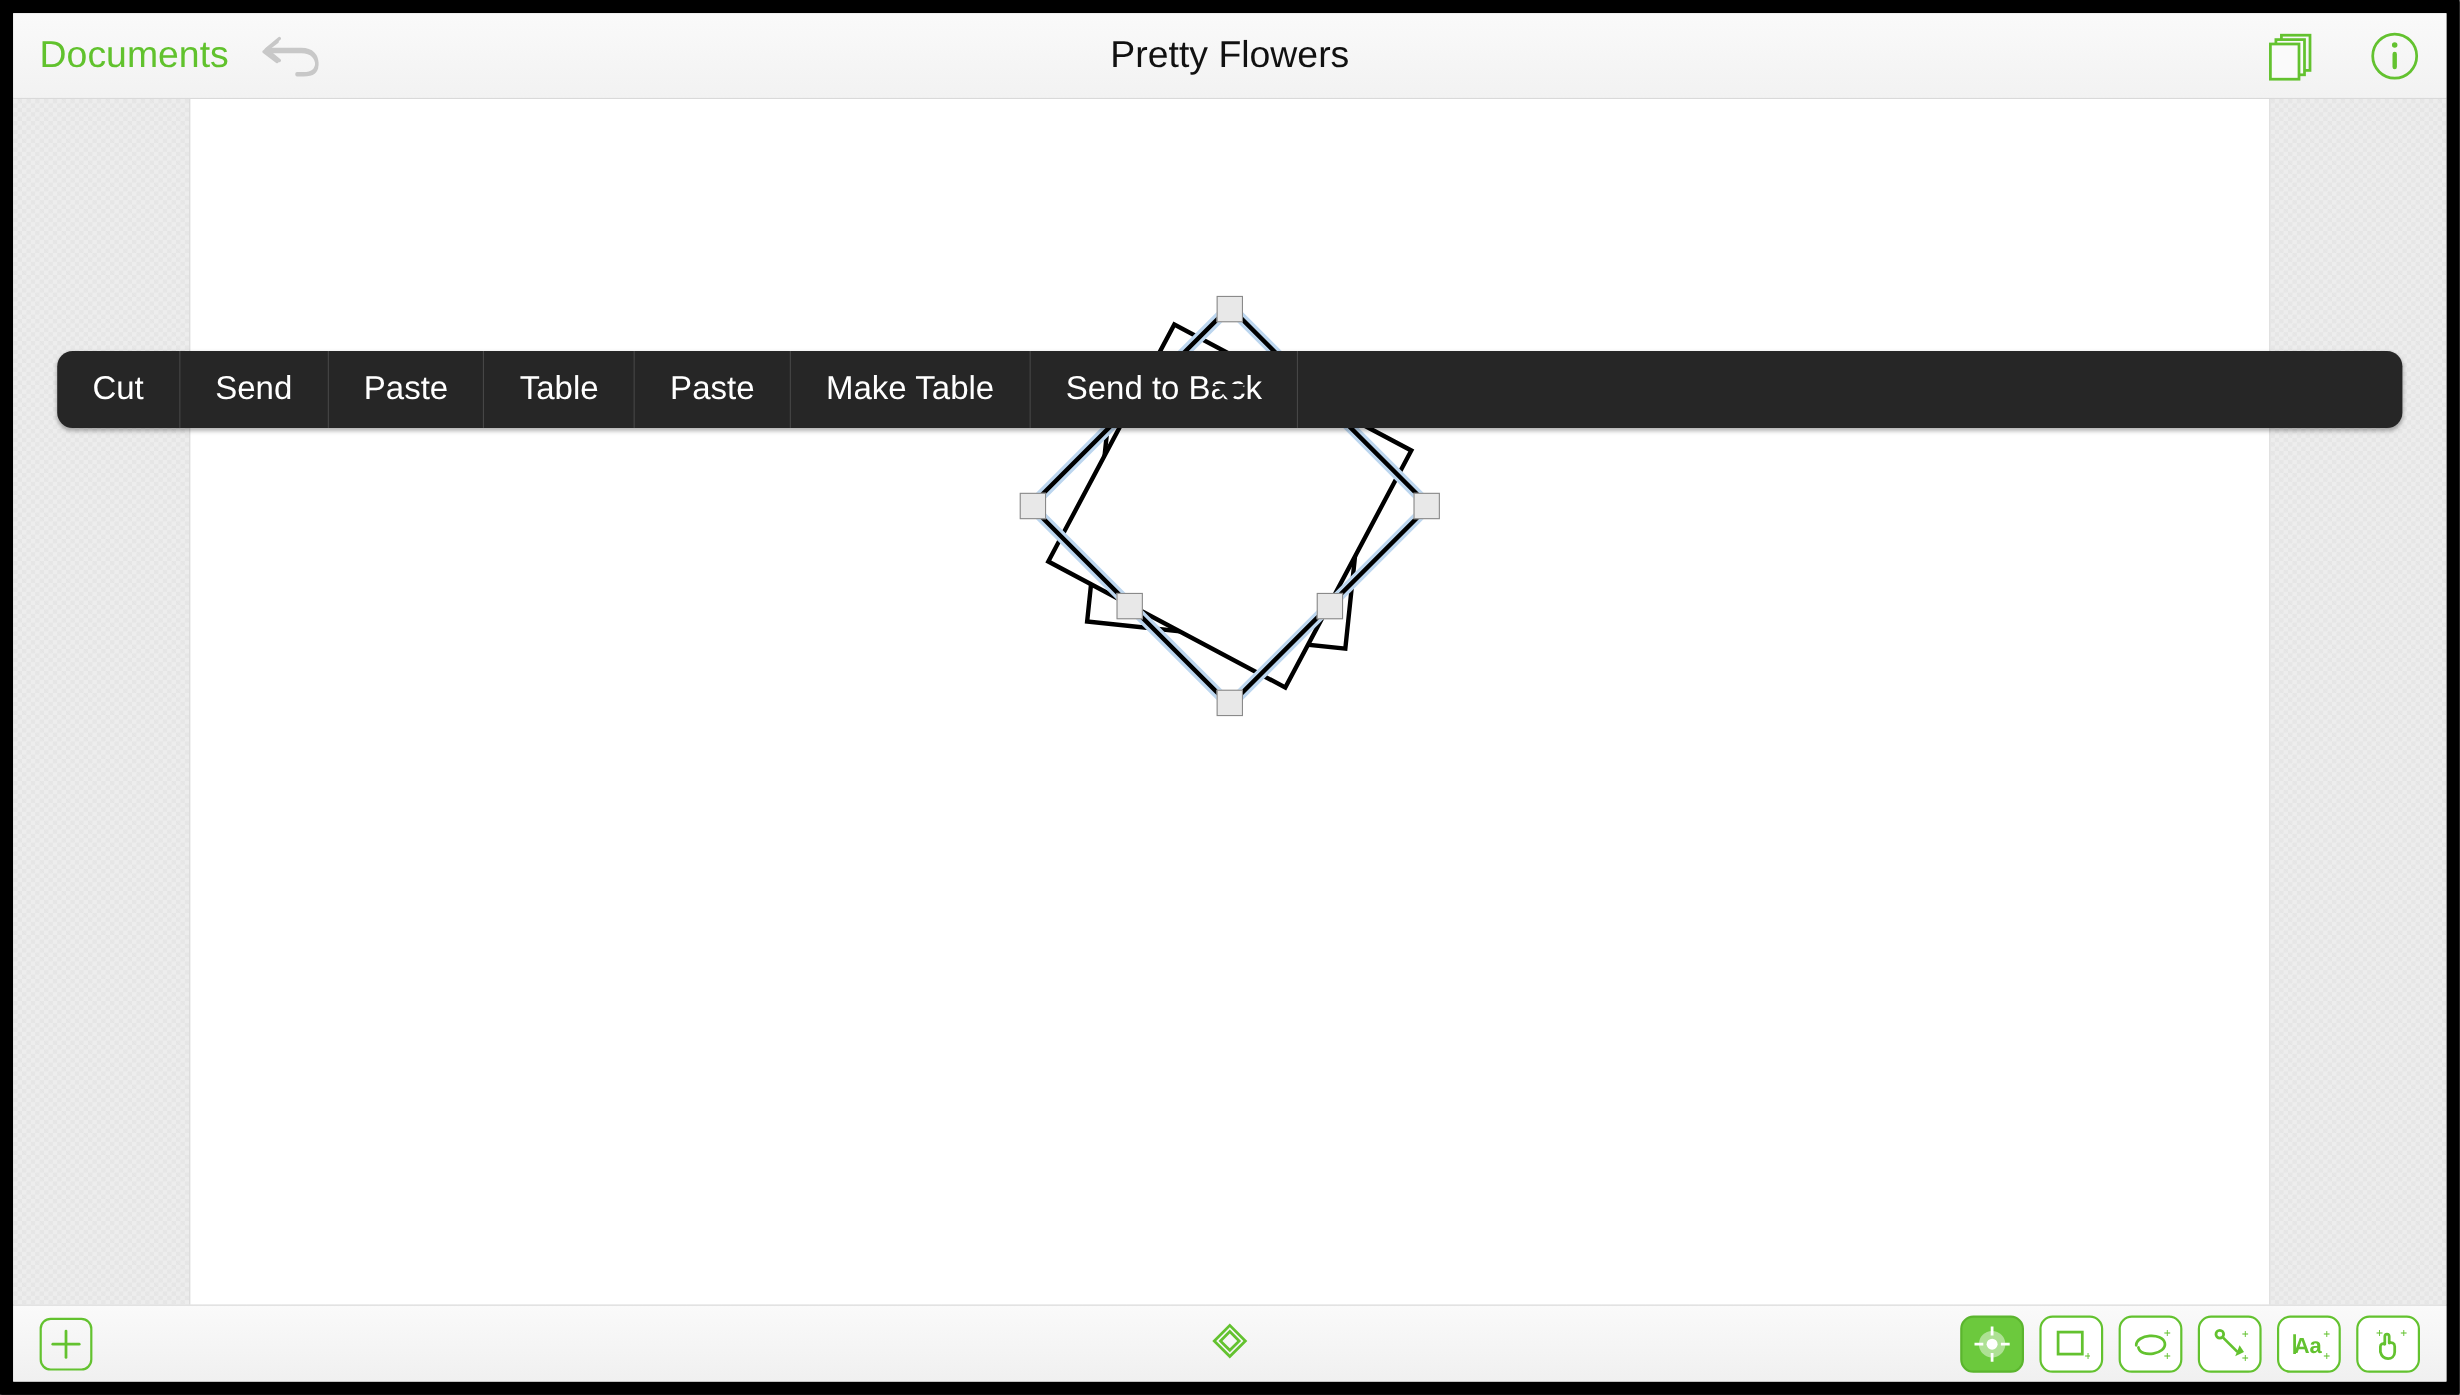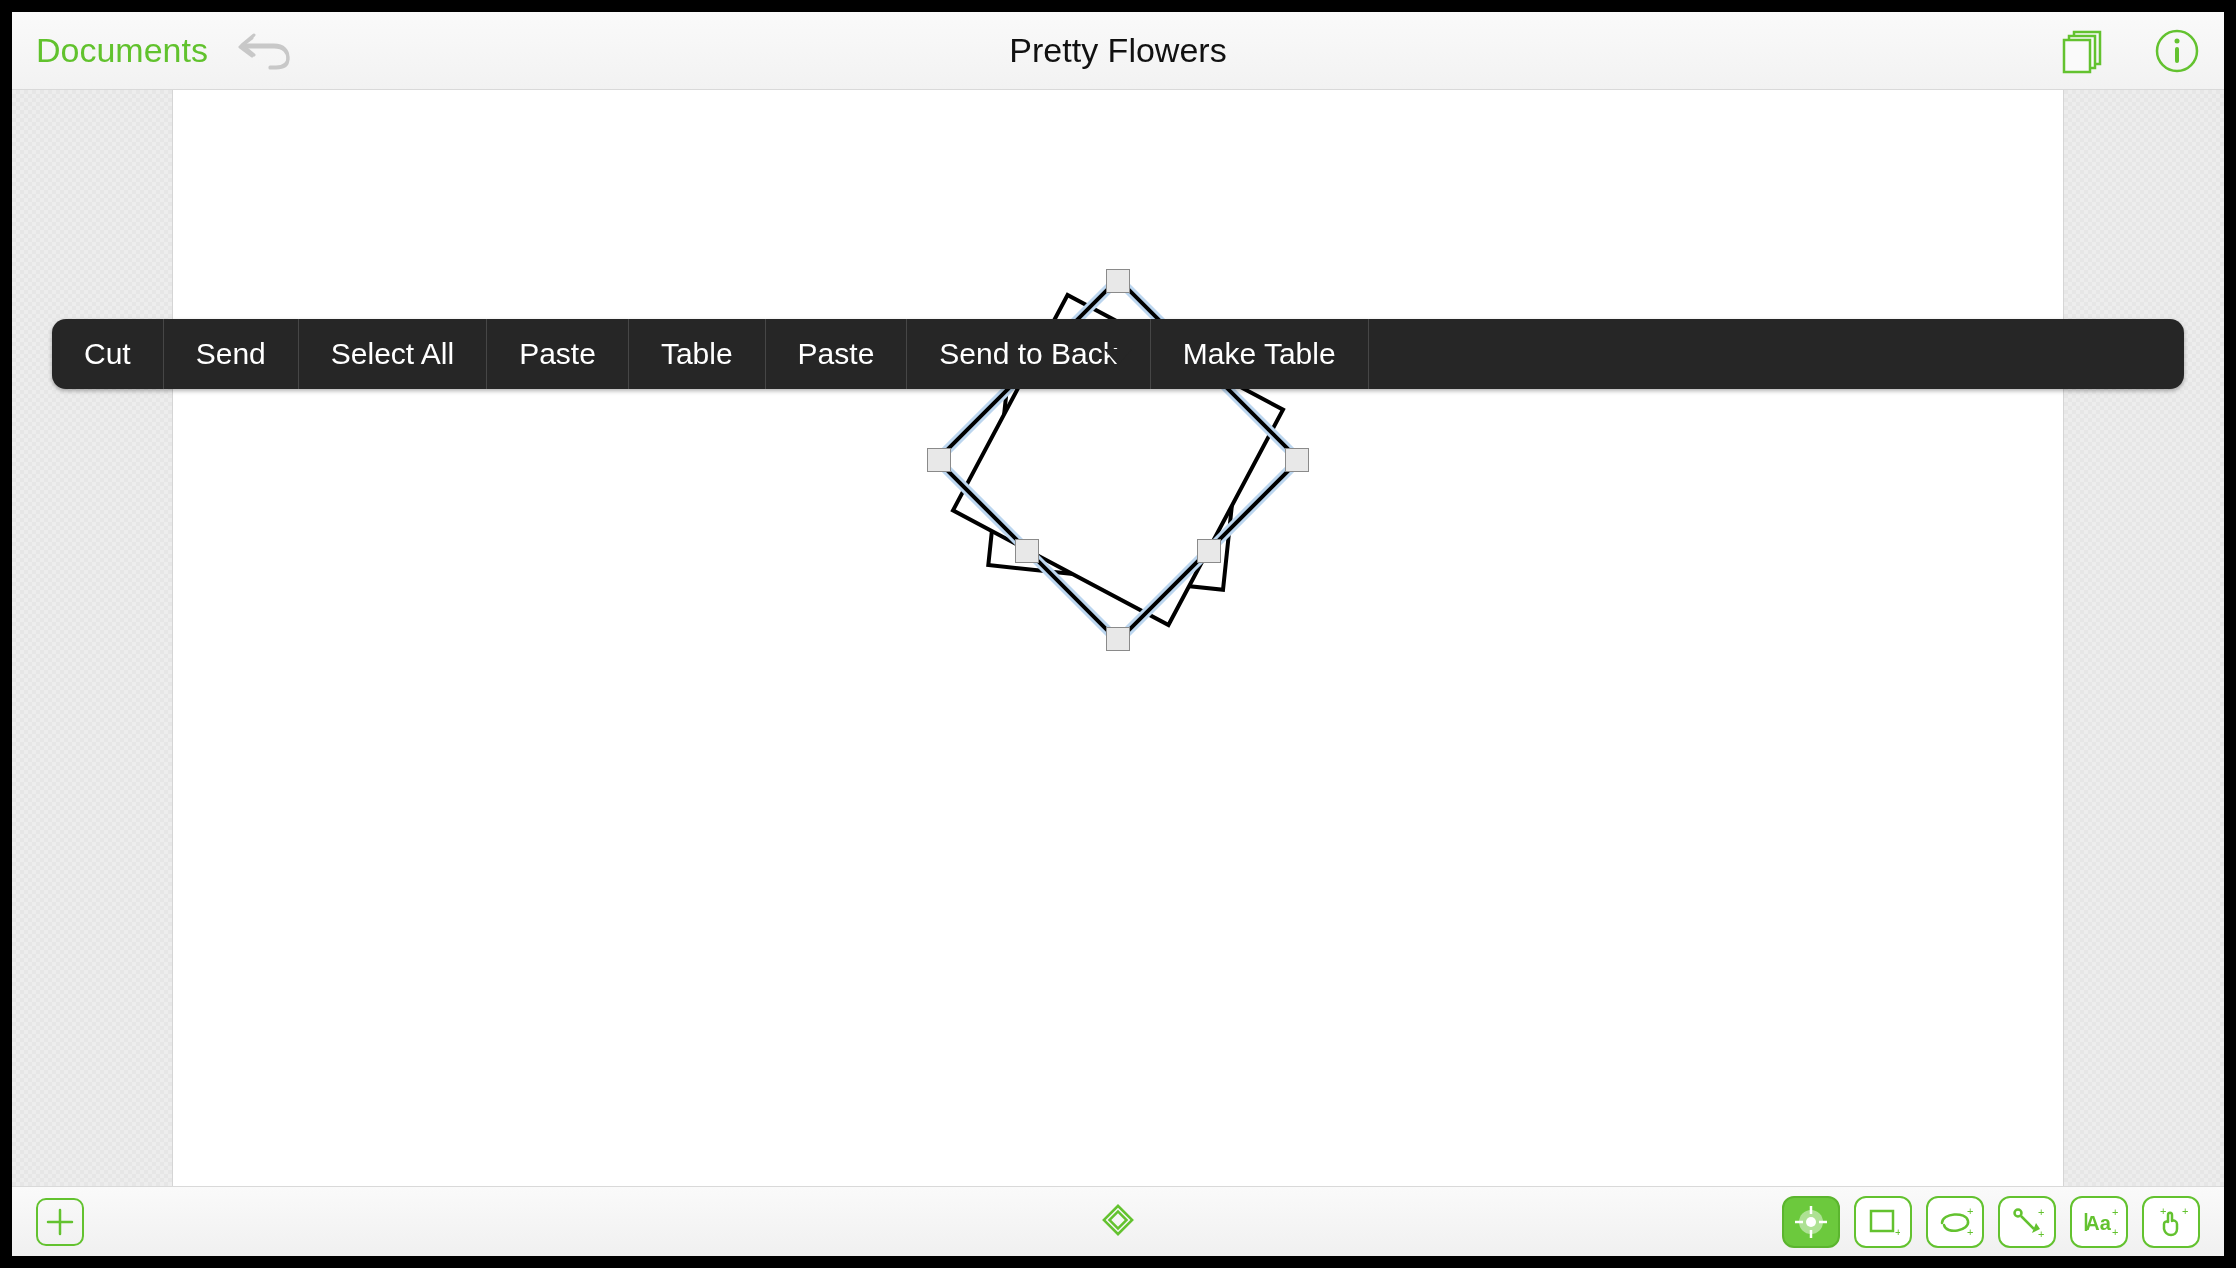--- a/index.html
+++ b/index.html
@@ -242,26 +242,25 @@
         <div class="handle" style="left:26%; top:26%;"></div>
         <div class="handle" style="left:74%; top:26%;"></div>
         <div class="handle" style="left:26%; top:74%;"></div>
         <div class="handle" style="left:74%; top:74%;"></div>
       </div>
     </div>
 
     <div class="context-menu">
       <div class="ctx-item">Cut</div>
       <div class="ctx-item">Send</div>
-      <div class="ctx-item">Select All</div>
       <div class="ctx-item">Paste</div>
       <div class="ctx-item">Table</div>
       <div class="ctx-item">Paste</div>
+      <div class="ctx-item">Make Table</div>
       <div class="ctx-item">Send to Back</div>
-      <div class="ctx-item">Make Table</div>
       <div class="ctx-item ctx-arrow">
         <svg width="18" height="22" viewBox="0 0 18 22">
             <polygon points="2,2 16,11 2,20" fill="#fff"></polygon>
           </svg>
       </div>
     </div>
     <div class="ctx-pointer"></div>
   </div>
 
   <div class="bottombar">

